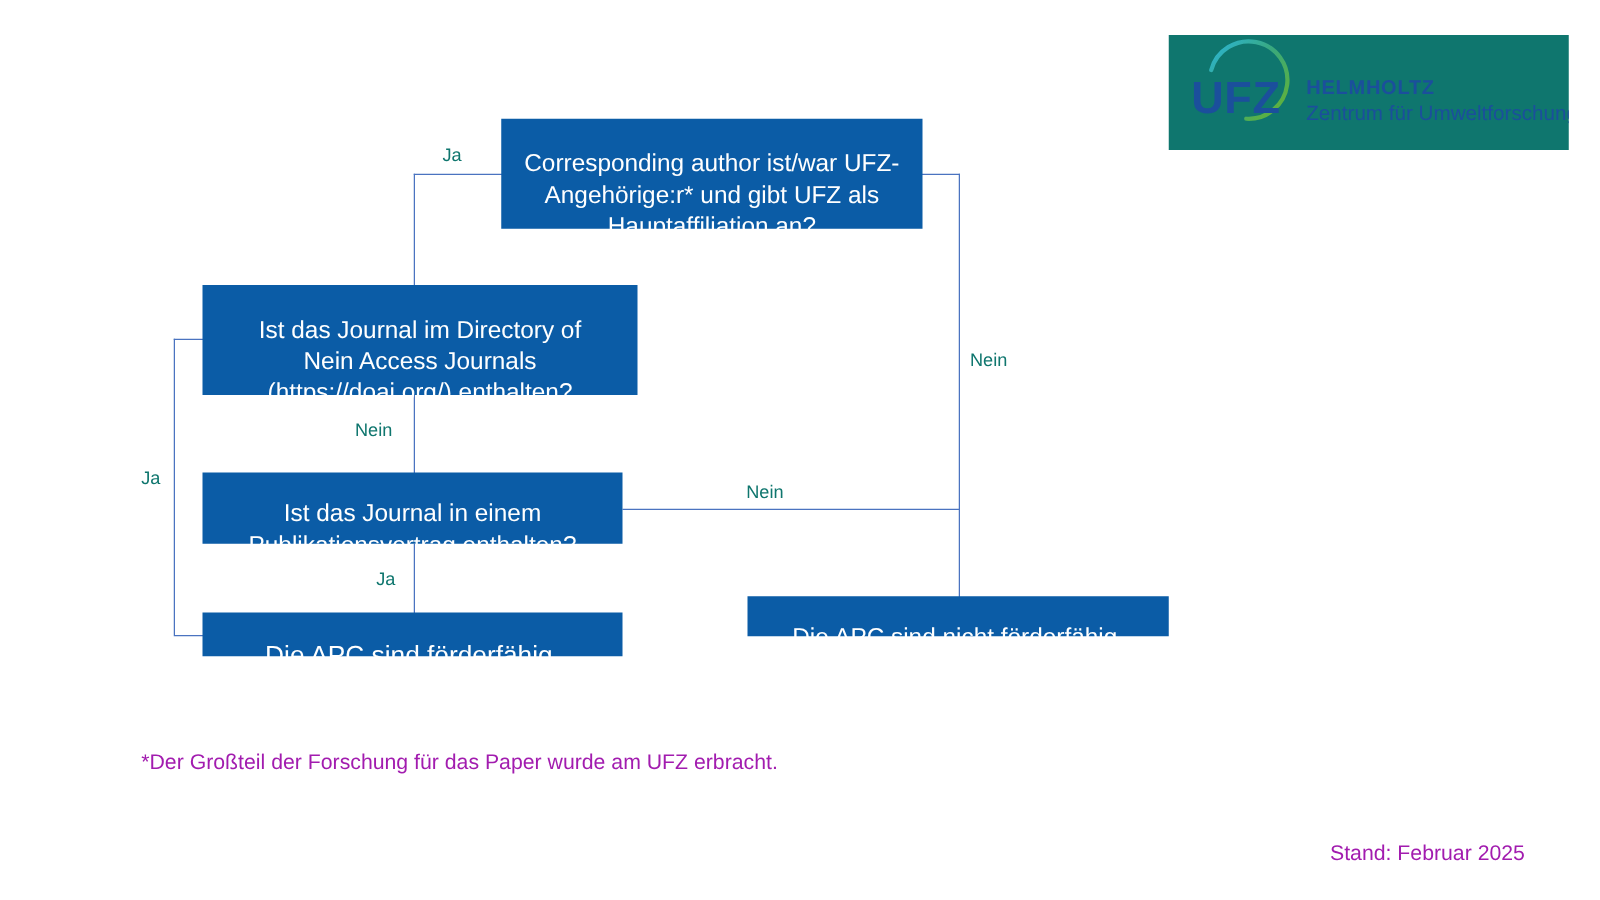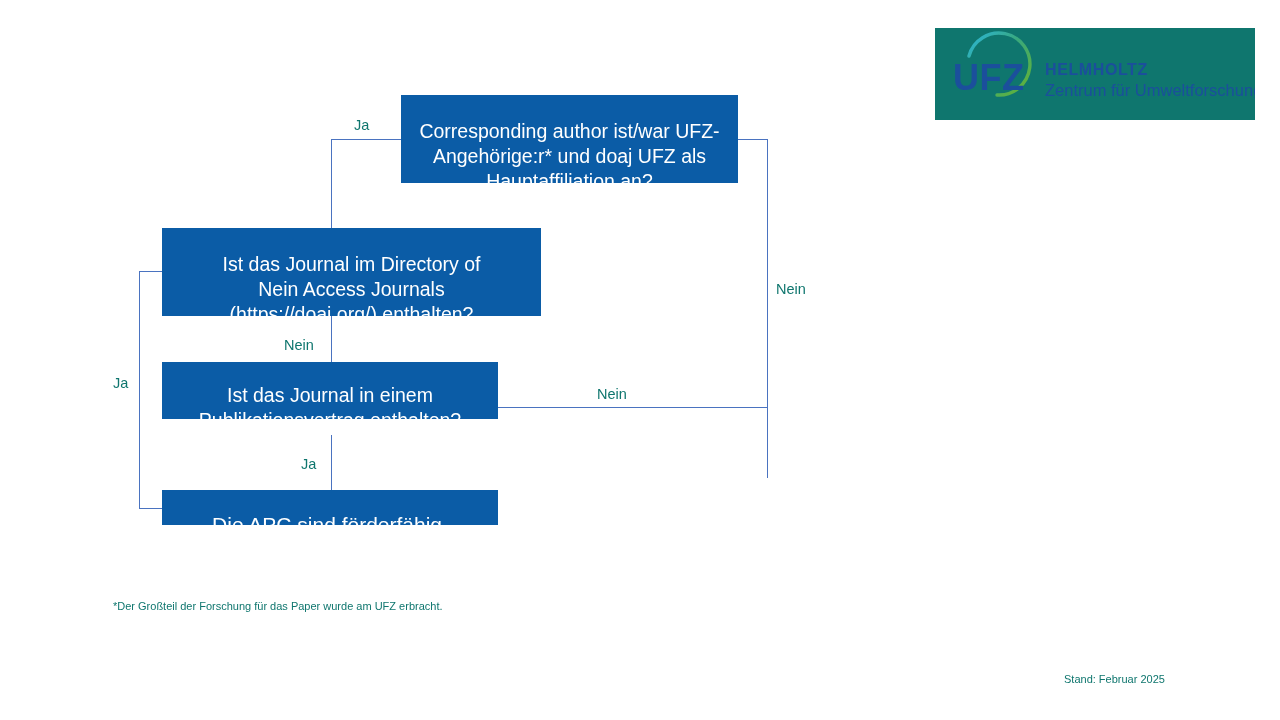--- a/index.html
+++ b/index.html
@@ -33,22 +33,22 @@
     z-index: 5;
   }
   .node-text {
     display: block;
     width: 100%;
     margin-top: 35px;
   }
   .node .u { text-decoration: underline; }
 
   #node-q1 { left: 401px;  top: 95px;  width: 337px; height: 88px; font-size: 19.5px; }
-  #node-q2 { left: 162px;  top: 228px; width: 379px; height: 88px; font-size: 19.5px; }
-  #node-q3 { left: 162px;  top: 362px; width: 336px; height: 57px; font-size: 19.5px; }
+  #node-q2 { left: 162px;  top: 228px; width: 348px; height: 88px; font-size: 19.5px; }
+  #node-q3 { left: 162px;  top: 378px; width: 336px; height: 57px; font-size: 19.5px; }
   #node-yes { left: 162px; top: 490px; width: 336px; height: 35px; font-size: 21px; }
   #node-no  { left: 598px; top: 477px; width: 337px; height: 32px; font-size: 19.5px; }
 
   
   .line {
     position: absolute;
     background: #4a73c0;
     z-index: 1;
   }
   .line.h { height: 1px; }
@@ -87,22 +87,22 @@
   #lbl-ja1   { left: 354px; top: 117px; }
   #lbl-nein1 { left: 776px; top: 281px; }
   #lbl-nein2 { left: 284px; top: 337px; }
   #lbl-nein3 { left: 597px; top: 386px; }
   #lbl-ja2   { left: 301px; top: 456px; }
   #lbl-ja3   { left: 113px; top: 375px; }
 
   
   .plain-text {
     position: absolute;
-    font-size: 11px;
-    color: #0f766e;
+    font-size: 17px;
+    color: #a21caf;
     white-space: nowrap;
   }
   #footnote { left: 113px; top: 600px; }
   #date-stamp { left: 1064px; top: 673px; }
 
   
   #logo {
     position: absolute;
     left: 935px;
     top: 28px;
@@ -136,21 +136,21 @@
   <div class="edge-label" id="lbl-ja1">Ja</div>
   <div class="edge-label" id="lbl-nein1">Nein</div>
   <div class="edge-label" id="lbl-nein2">Nein</div>
   <div class="edge-label" id="lbl-nein3">Nein</div>
   <div class="edge-label" id="lbl-ja2">Ja</div>
   <div class="edge-label" id="lbl-ja3">Ja</div>
 
   <div class="node" id="node-q1">
     <span class="node-text">
       <span>Corresponding author ist/war UFZ-</span><br>
-      <span>Angehörige:r*  und doaj UFZ als</span><br>
+      <span>Angehörige:r*  und gibt UFZ als</span><br>
       <span>Hauptaffiliation an?</span>
     </span>
   </div>
 
   <div class="node" id="node-q2">
     <span class="node-text">
       <span>Ist das Journal im Directory of</span><br>
       <span>Nein Access Journals</span><br>
       <span>(https://doaj.org/)  enthalten?</span>
     </span>
@@ -162,20 +162,25 @@
       <span>Publikationsvertrag  enthalten?</span>
     </span>
   </div>
 
   <div class="node" id="node-yes">
     <span class="node-text">
       <span>Die APC sind </span><span class="u">förderfähig</span><span>.</span>
     </span>
   </div>
 
+  <div class="node" id="node-no">
+    <span class="node-text">
+      <span>Die APC sind </span><span class="u">nicht förderfähig.</span><span></span>
+    </span>
+  </div>
 
   <div class="plain-text" id="footnote">*Der Großteil der Forschung für das Paper wurde am UFZ erbracht.</div>
   <div class="plain-text" id="date-stamp">Stand: Februar 2025</div>
 
   <div id="logo">
     <svg width="320" height="92" viewBox="0 0 320 92" xmlns="http://www.w3.org/2000/svg">
       <defs>
         <linearGradient id="arcgrad" x1="0" y1="0" x2="1" y2="1">
           <stop offset="0%" stop-color="#2bb5d9"></stop>
           <stop offset="45%" stop-color="#39a87c"></stop>

